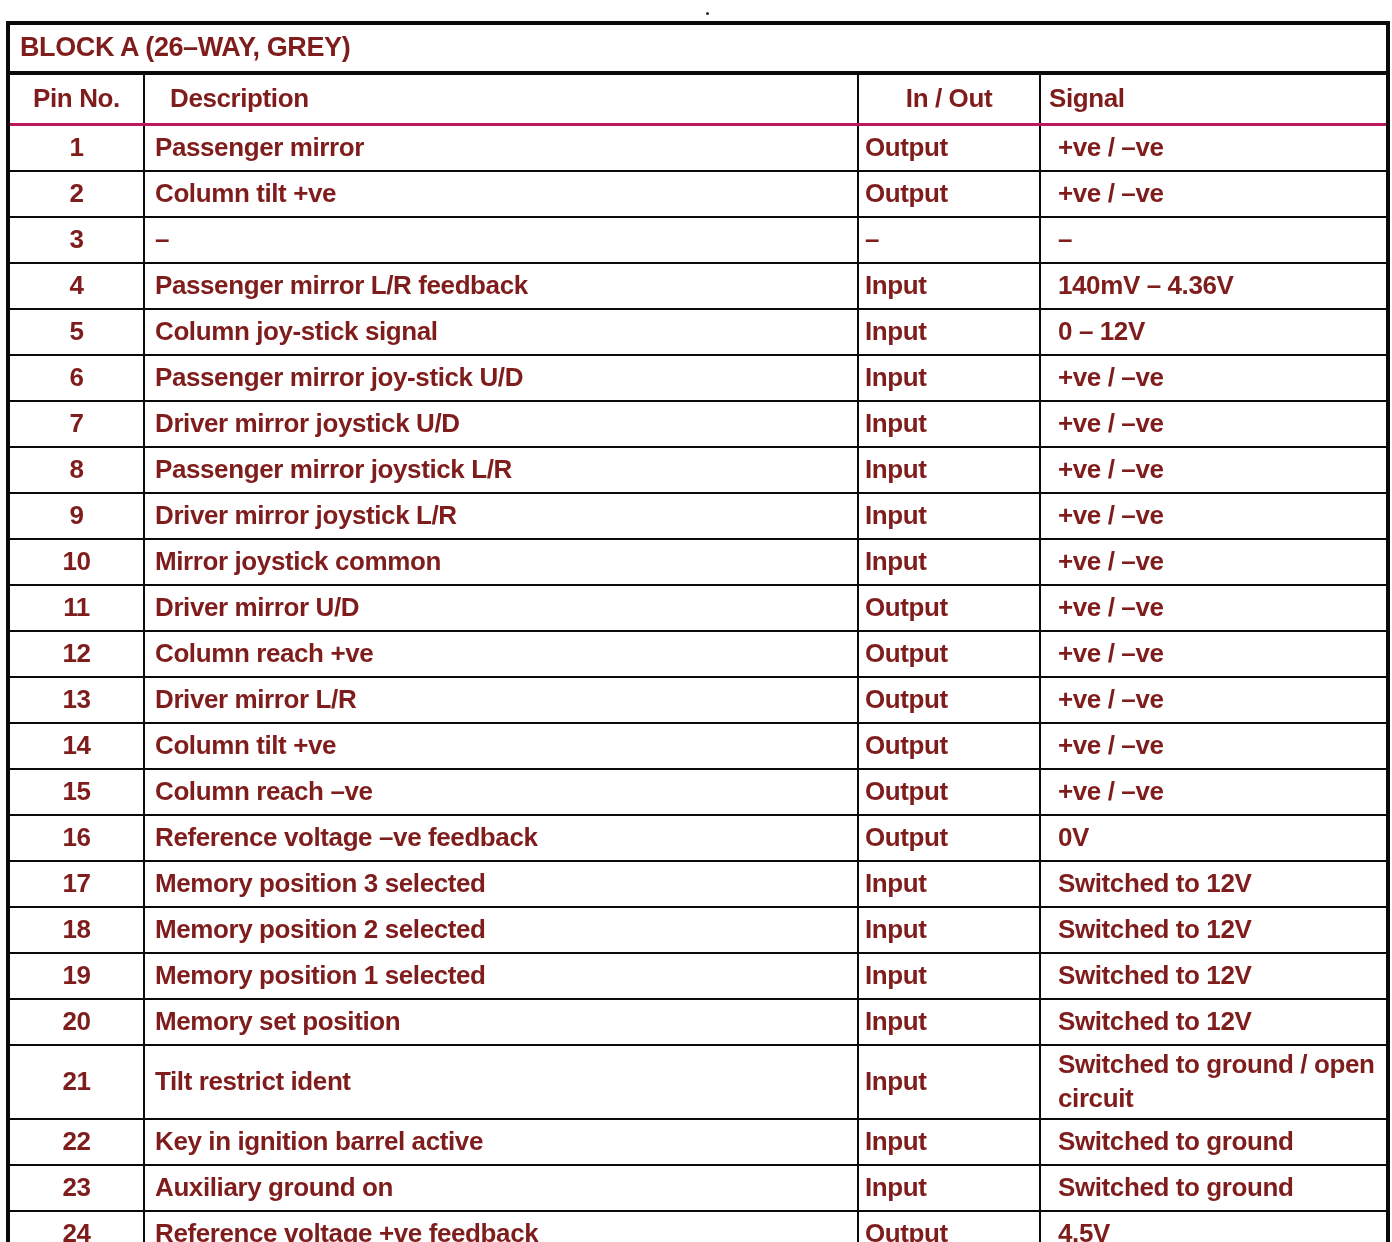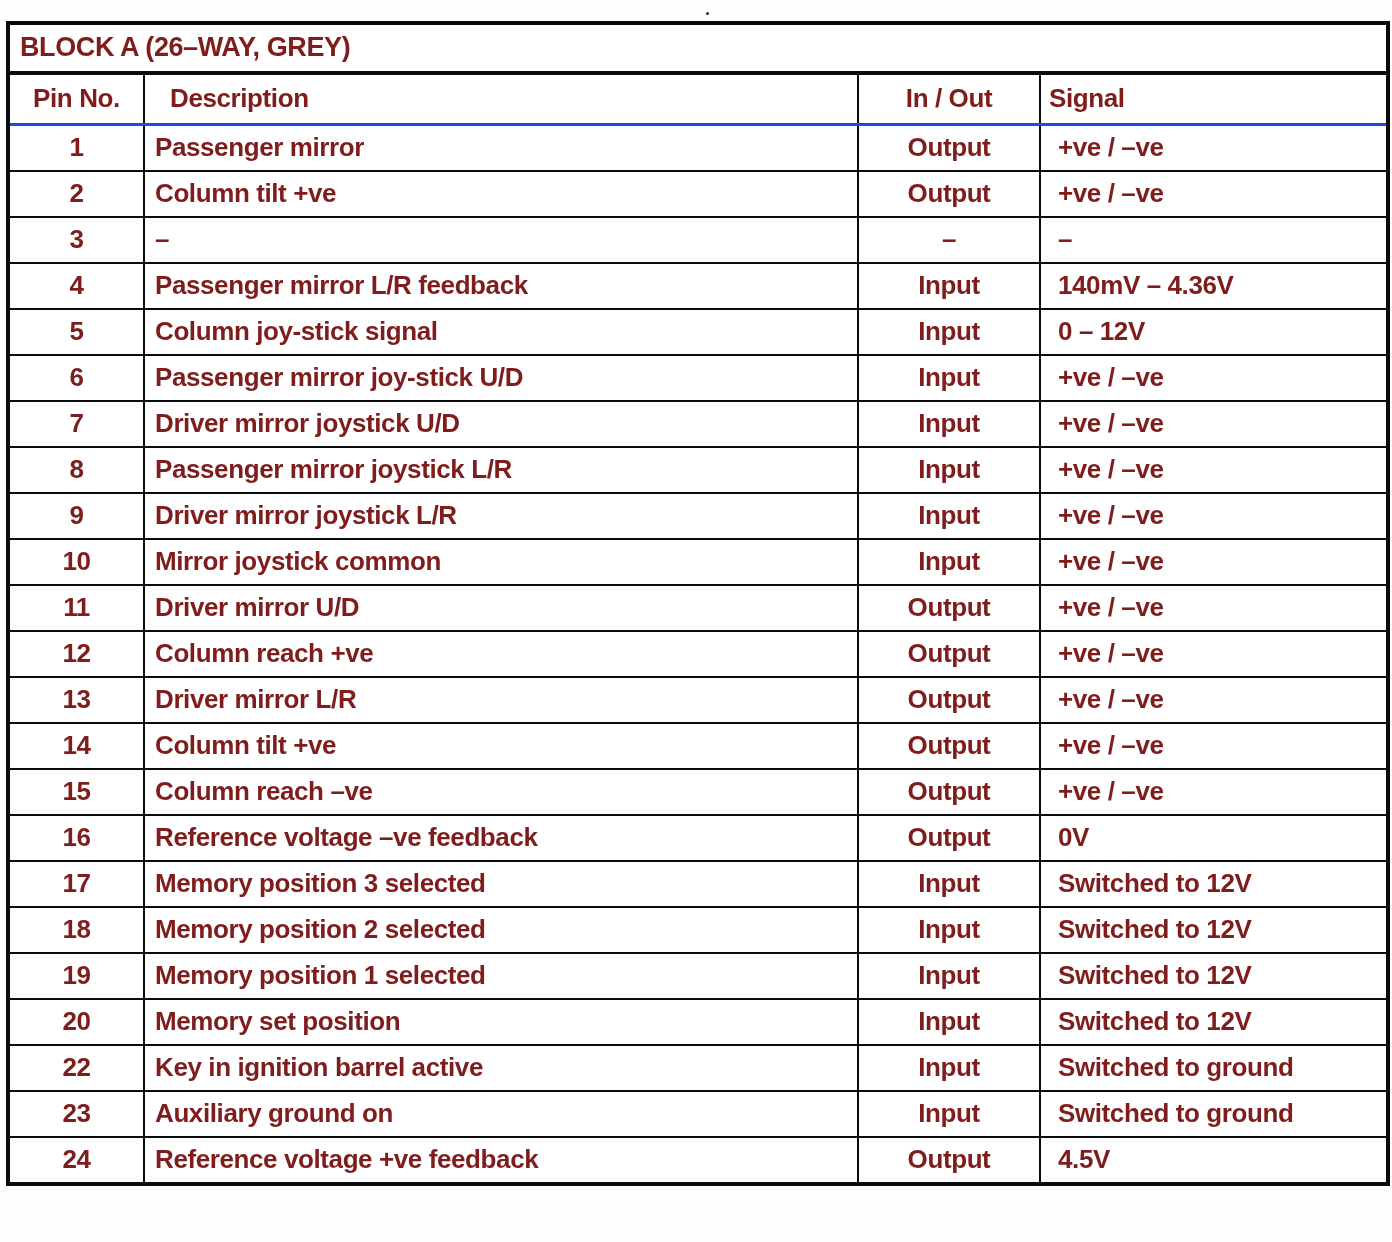--- a/index.html
+++ b/index.html
@@ -48,31 +48,31 @@
 
   tr.title-row th {
     text-align: left;
     padding: 4px 6px 4px 10px;
     font-size: 27px;
     height: 38px;
     border-bottom: 4px solid #0a0a0a;
   }
   tr.header-row th {
     height: 44px;
-    border-bottom: 3px solid #1d4ed8;
+    border-bottom: 3px solid #be185d;
   }
   tr.header-row th.col-pin    { text-align: center; }
   tr.header-row th.col-desc   { text-align: left; padding-left: 25px; }
   tr.header-row th.col-io     { text-align: center; }
   tr.header-row th.col-signal { text-align: left; padding-left: 8px; }
 
   tbody td { height: 40px; }
   td.col-pin    { text-align: center; }
   td.col-desc   { text-align: left; padding-left: 10px; }
-  td.col-io     { text-align: center; }
+  td.col-io     { }
   td.col-signal { text-align: left; padding-left: 17px; padding-right: 4px; }
 
   col.c-pin    { width: 136px; }
   col.c-desc   { width: 714px; }
   col.c-io     { width: 182px; }
   col.c-signal { width: 348px; }
 </style>
 </head>
 <body>
 
@@ -214,20 +214,26 @@
       <td class="col-io">Input</td>
       <td class="col-signal">Switched to 12V</td>
     </tr>
         <tr>
       <td class="col-pin">20</td>
       <td class="col-desc">Memory set position</td>
       <td class="col-io">Input</td>
       <td class="col-signal">Switched to 12V</td>
     </tr>
         <tr>
+      <td class="col-pin">21</td>
+      <td class="col-desc">Tilt restrict ident</td>
+      <td class="col-io">Input</td>
+      <td class="col-signal">Switched to ground / open circuit</td>
+    </tr>
+        <tr>
       <td class="col-pin">22</td>
       <td class="col-desc">Key in ignition barrel active</td>
       <td class="col-io">Input</td>
       <td class="col-signal">Switched to ground</td>
     </tr>
         <tr>
       <td class="col-pin">23</td>
       <td class="col-desc">Auxiliary ground on</td>
       <td class="col-io">Input</td>
       <td class="col-signal">Switched to ground</td>

